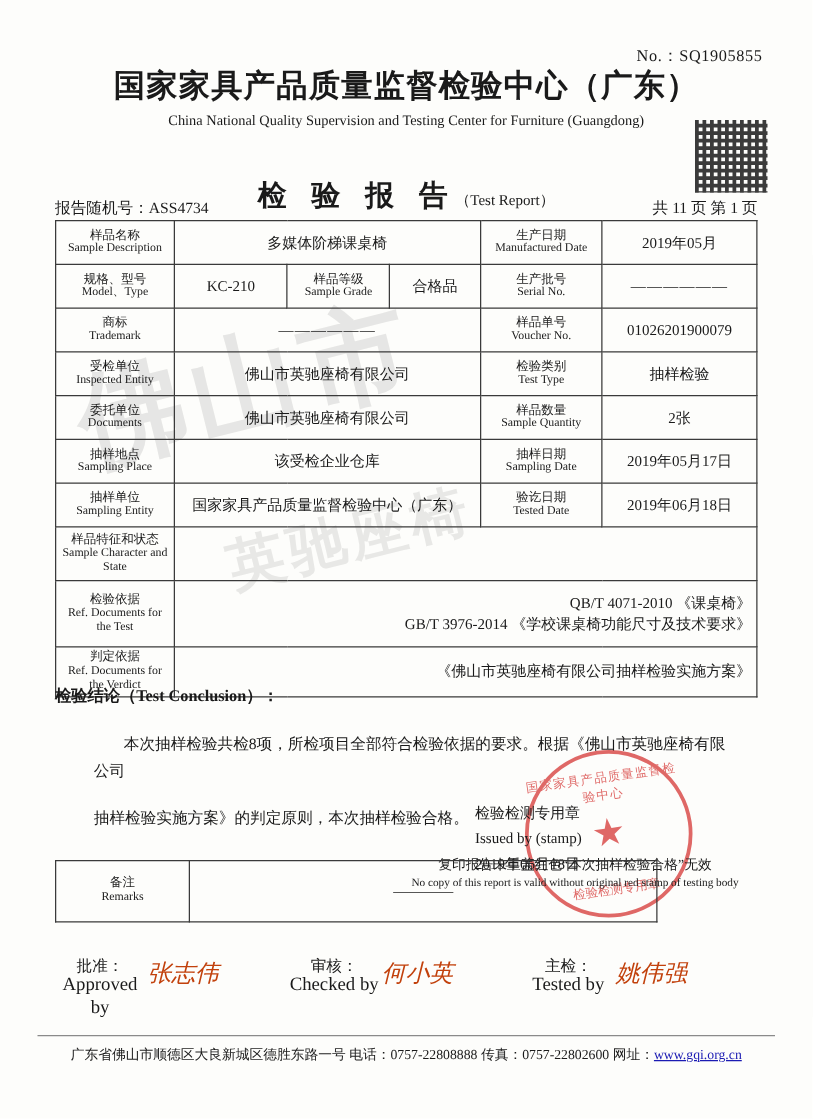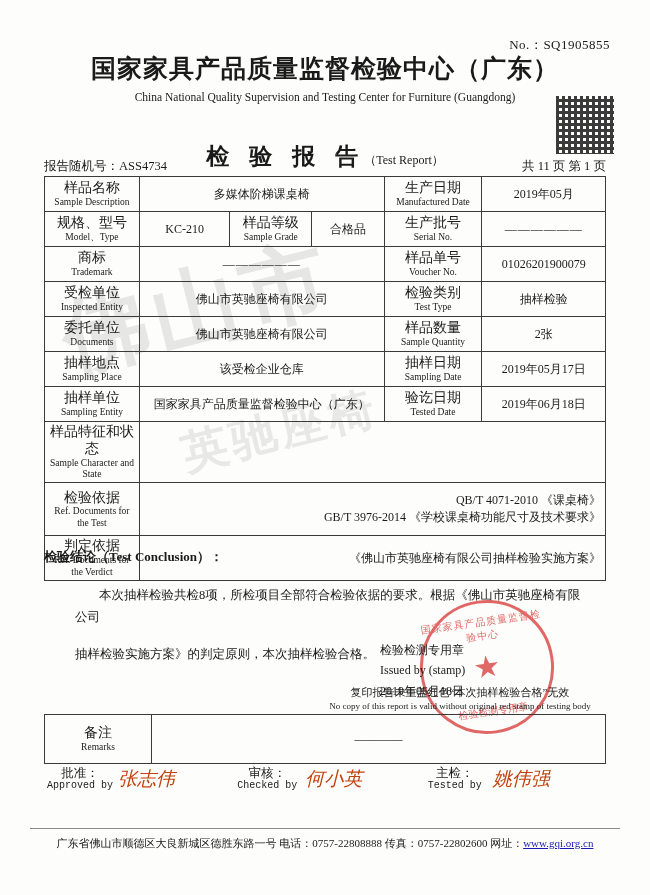--- a/index.html
+++ b/index.html
@@ -103,21 +103,21 @@
     border: 1px solid #3a3a3a;
     padding: 2px 4px;
     vertical-align: middle;
     height: 30px;
   }
   .lbl {
     text-align: center;
     line-height: 1.15;
     width: 104px;
   }
-  .lbl .cn { font-size: 14px; display: block; }
+  .lbl .cn { font-size: 10px; display: block; }
   .lbl .en { font-size: 9.5px; display: block; font-family: "Liberation Serif", serif;}
   .val { text-align: center; font-size: 12px; }
   .val.left { text-align: right; padding-left: 10px; }
 
   .sec-label {
     text-align: center;
     line-height: 1.2;
   }
 
   
@@ -195,23 +195,23 @@
     width: 100%;
     bottom: 12px;
     text-align: center;
     color: #d4302e;
     font-size: 10px;
   }
 
   
   table.bottom {
     position: absolute;
-    top: 714px;
+    top: 688px;
     left: 44px;
-    width: 562px;
+    width: 482px;
     border-collapse: collapse;
     font-size: 12px;
   }
   table.bottom td {
     border: 1px solid #3a3a3a;
     height: 46px;
     vertical-align: middle;
   }
 
   .sign-row {
@@ -223,21 +223,21 @@
     font-size: 12px;
   }
   .sign-cell {
     flex: 1;
     display: flex;
     align-items: flex-start;
     padding-top: 6px;
   }
   .sign-lbl { text-align: center; line-height: 1.15; width: 72px; }
   .sign-lbl .cn { display:block; font-size: 12.5px; }
-  .sign-lbl .en { display:block; font-size: 10px; font-family: Liberation Mono, monospace; }
+  .sign-lbl .en { display:block; font-size: 15px; }
   .sign-script {
     font-family: "DejaVu Serif", serif;
     font-style: italic;
     font-size: 19px;
     color: #c2410c;
     transform: rotate(-6deg) skewX(-6px);
     margin-left: 2px;
     white-space: nowrap;
   }
 

